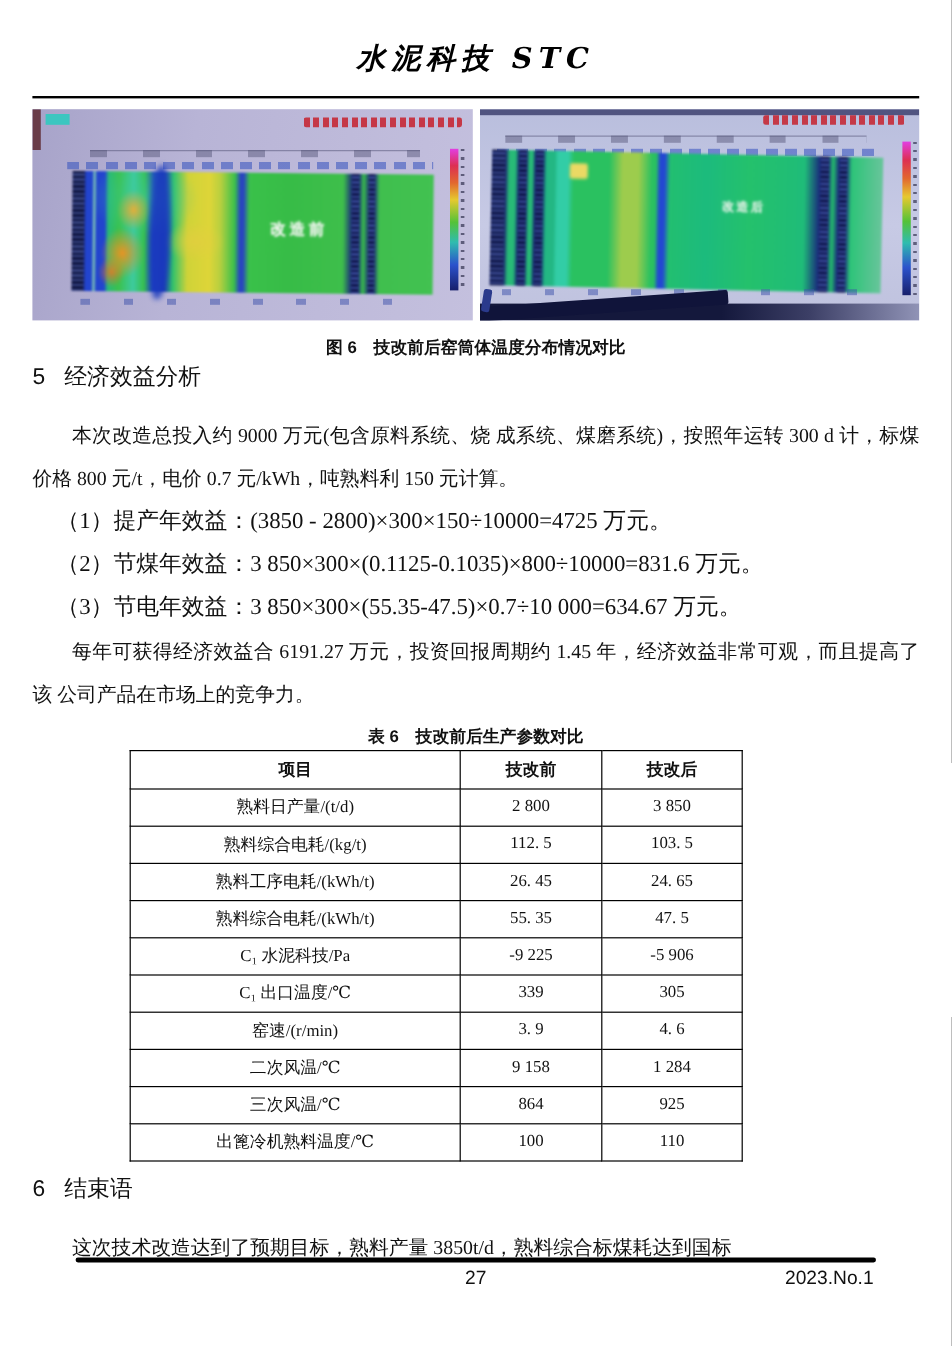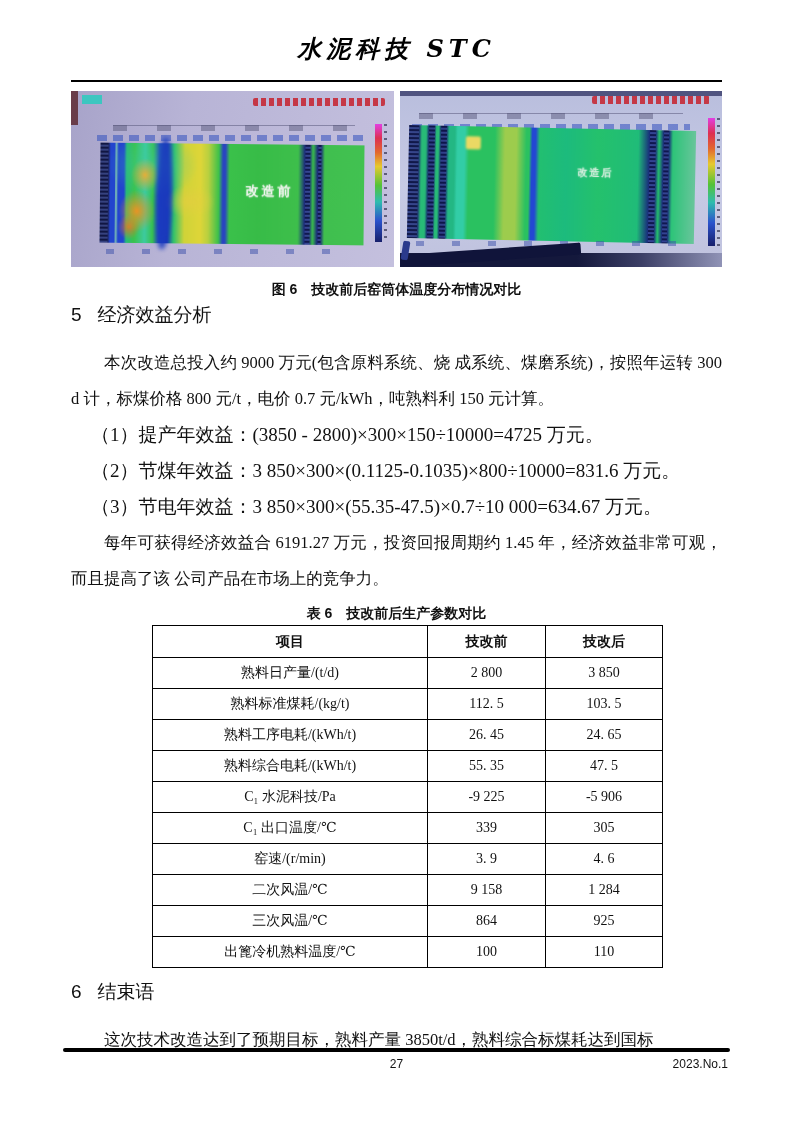--- a/index.html
+++ b/index.html
@@ -1,18 +1,18 @@
 <!DOCTYPE html>
 <html><head>
 <meta charset="utf-8">
 <style>
   html,body{margin:0;padding:0;background:#888;}
   .page{
     position:relative; width:793px; height:1122px; margin:0 auto;
-    background:#ffffff; box-sizing:border-box; padding:0 71px;
+    background:#ffffff; box-sizing:border-box; padding:0 27px;
     overflow:hidden; color:#111;
     font-family:"Liberation Serif","DejaVu Serif",serif;
   }
   
   .journal-title{
     padding-top:34px; text-align:center;
     font-family:"DejaVu Serif","Liberation Serif",serif;
     font-style:italic; font-weight:bold; font-size:24px; line-height:30px;
     letter-spacing:5px; color:#000;
   }
@@ -142,21 +142,21 @@
     font-family:"Liberation Serif","DejaVu Serif","DejaVu Sans",serif; font-size:14px;}
   table.prod col.c1{width:275px;} table.prod col.c2{width:118px;} table.prod col.c3{width:117px;}
   table.prod th, table.prod td{border:1px solid #000; text-align:center; vertical-align:middle; padding:0;}
   table.prod th{height:31px; font-weight:bold; font-family:"Liberation Sans","DejaVu Sans",sans-serif; font-size:14px;}
   table.prod td{height:30px;}
   .sec-heading.s6{margin-top:12px;}
   
   .footer{position:absolute; left:63px; right:63px; top:1048px;}
   .footer-rule{height:4px; background:#000; border-radius:2px/50%;}
   .footer-row{position:relative; margin-top:5px; height:16px;
-    font-family:"Liberation Sans","DejaVu Sans",sans-serif; font-size:12px;}
+    font-family:"Liberation Sans","DejaVu Sans",sans-serif; font-size:16px;}
   .page-num{position:absolute; left:0; right:0; text-align:center;}
   .issue{position:absolute; right:2px;}
 </style>
 </head>
 <body>
 
 <div class="page">
 
   <div class="journal-title">水泥科技 STC</div>
   <div class="header-rule"></div>
@@ -229,21 +229,21 @@
         <th>技改后</th>
       </tr>
     </thead>
     <tbody>
       <tr>
         <td>熟料日产量/(t/d)</td>
         <td>2 800</td>
         <td>3 850</td>
       </tr>
       <tr>
-        <td>熟料标准煤耗/(kg/t)</td>
+        <td>熟料综合电耗/(kg/t)</td>
         <td>112. 5</td>
         <td>103. 5</td>
       </tr>
       <tr>
         <td>熟料工序电耗/(kWh/t)</td>
         <td>26. 45</td>
         <td>24. 65</td>
       </tr>
       <tr>
         <td>熟料综合电耗/(kWh/t)</td>

